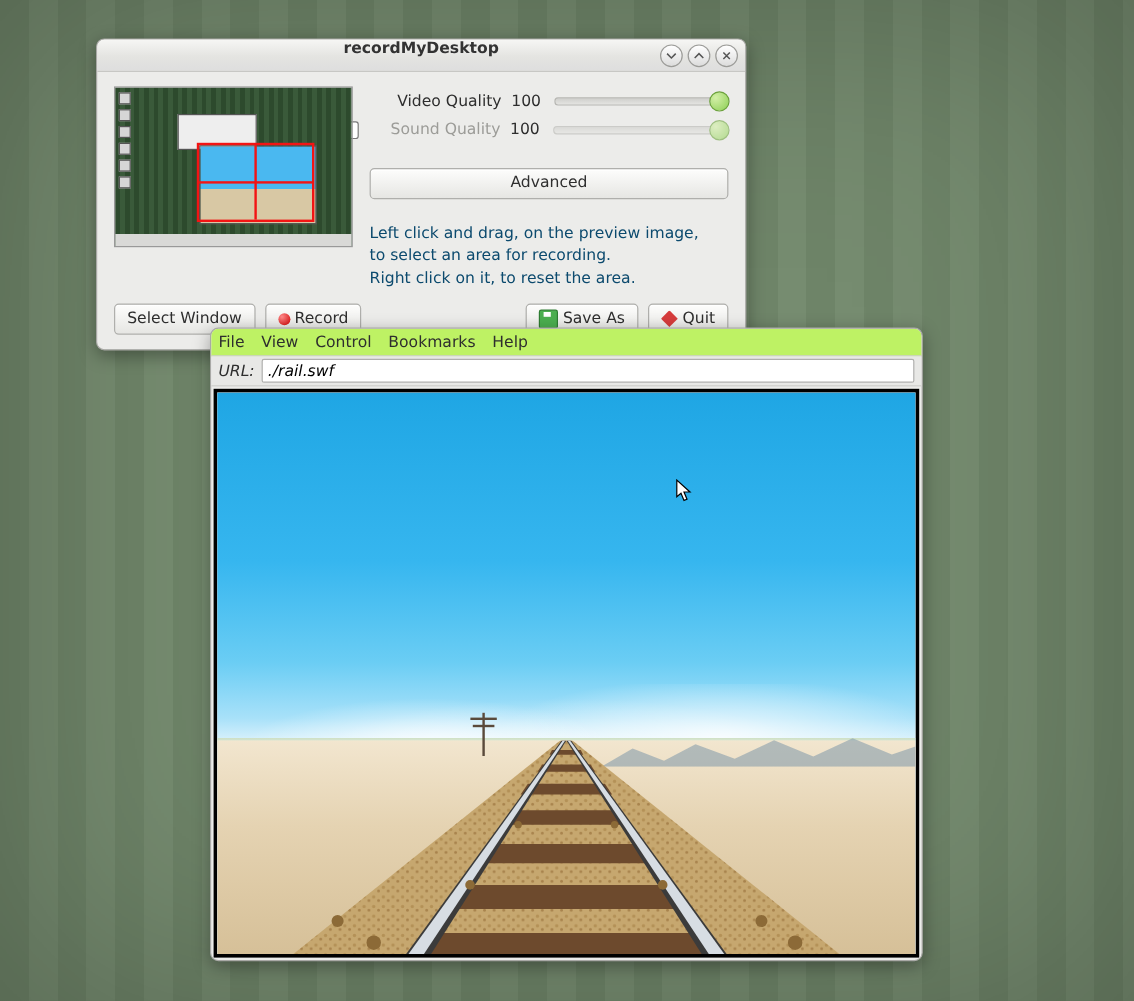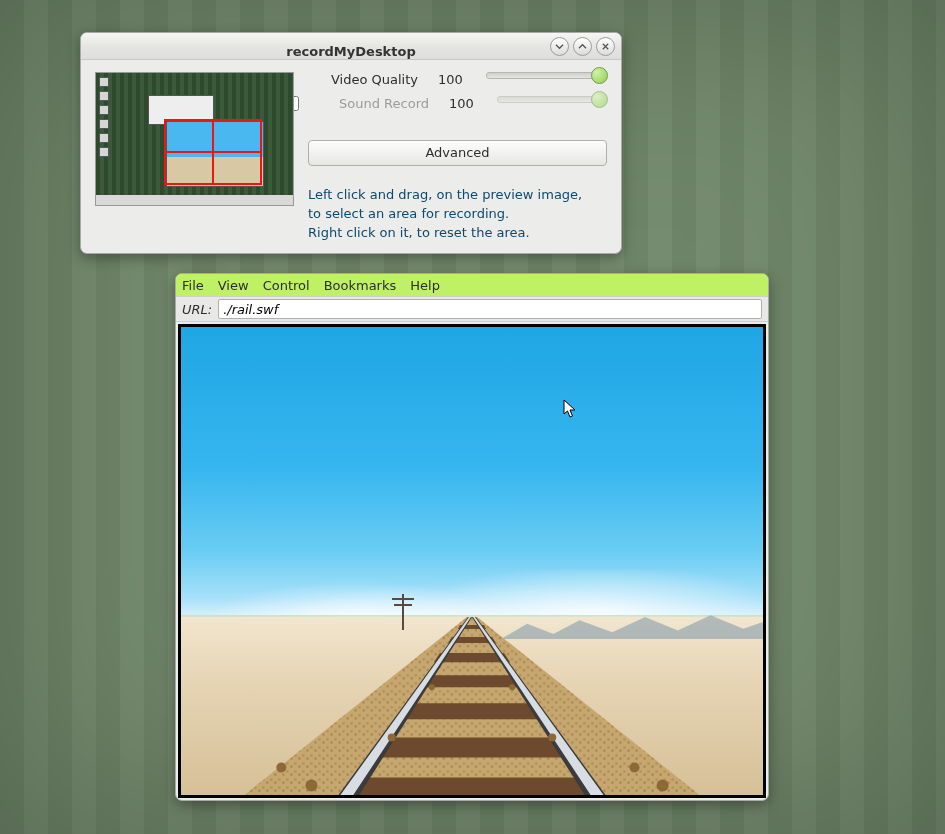--- a/index.html
+++ b/index.html
@@ -37,21 +37,21 @@
     box-shadow: 0 4px 14px rgba(0,0,0,0.35);
     display: flex;
     flex-direction: column;
     overflow: hidden;
   }
   .titlebar {
     height: 26px;
     background: linear-gradient(to bottom, #f6f6f4, #e4e4e1 55%, #dedede);
     border-bottom: 1px solid #c7c7c4;
     display: flex;
-    align-items: flex-end;
+    align-items: flex-start;
     justify-content: center;
     position: relative;
     font-weight: bold;
     color: #333;
     user-select: none;
   }
   .winbtns {
     position: absolute;
     right: 6px;
     top: 4px;
@@ -119,22 +119,22 @@
   }
   .preview .sel::before, .preview .sel::after {
     content: ""; position: absolute; background: #f21414;
   }
   .preview .sel::before { left: 50%; top: 0; bottom: 0; width: 2px; margin-left: -1px; }
   .preview .sel::after  { top: 50%; left: 0; right: 0; height: 2px; margin-top: -1px; }
 
   .controls { flex: 1; }
   .ctrl-row {
     display: flex;
-    align-items: flex-start;
-    gap: 20px;
+    align-items: center;
+    gap: 8px;
     height: 24px;
   }
   .ctrl-row .lbl { width: 110px; text-align: right; }
   .ctrl-row .val { width: 28px; text-align: left; color: #2e2e2e; }
   .ctrl-row.disabled { color: #9c9c98; }
   .ctrl-row input[type=checkbox] {
     width: 15px; height: 15px;
     margin: 0 0 0 -24px;
     accent-color: #777;
   }
@@ -344,39 +344,57 @@
     <div class="controls">
       <div class="ctrl-row">
         <span class="lbl">Video Quality</span>
         <span class="val">100</span>
         <div class="slider">
             <div class="thumb"></div>
           </div>
       </div>
       <div class="ctrl-row disabled">
         <input type="checkbox" style="">
-        <span class="lbl">Sound Record</span>
+        <span class="lbl">Sound Quality</span>
         <span class="val">100</span>
         <div class="slider disabled">
             <div class="thumb"></div>
           </div>
       </div>
       <div class="advanced-wrap">
         <div class="btn wide">
           <span>Advanced</span>
         </div>
       </div>
       <div class="hint">
         <div>Left click and drag, on the preview image,</div>
         <div>to select an area for recording.</div>
         <div>Right click on it, to reset the area.</div>
       </div>
     </div>
   </div>
 
+  <div class="footer">
+    <div class="btn">
+      <span>Select Window</span>
+    </div>
+    <div class="btn">
+      <span class="rec-dot"></span>
+      <span>Record</span>
+    </div>
+    <div class="spacer"></div>
+    <div class="btn">
+      <span class="disk-ic"></span>
+      <span>Save As</span>
+    </div>
+    <div class="btn">
+      <span class="quit-ic"></span>
+      <span>Quit</span>
+    </div>
+  </div>
 </div>
 
 <div class="window" id="flash">
 
   <div class="menubar">
     <span>File</span>
     <span>View</span>
     <span>Control</span>
     <span>Bookmarks</span>
     <span>Help</span>

